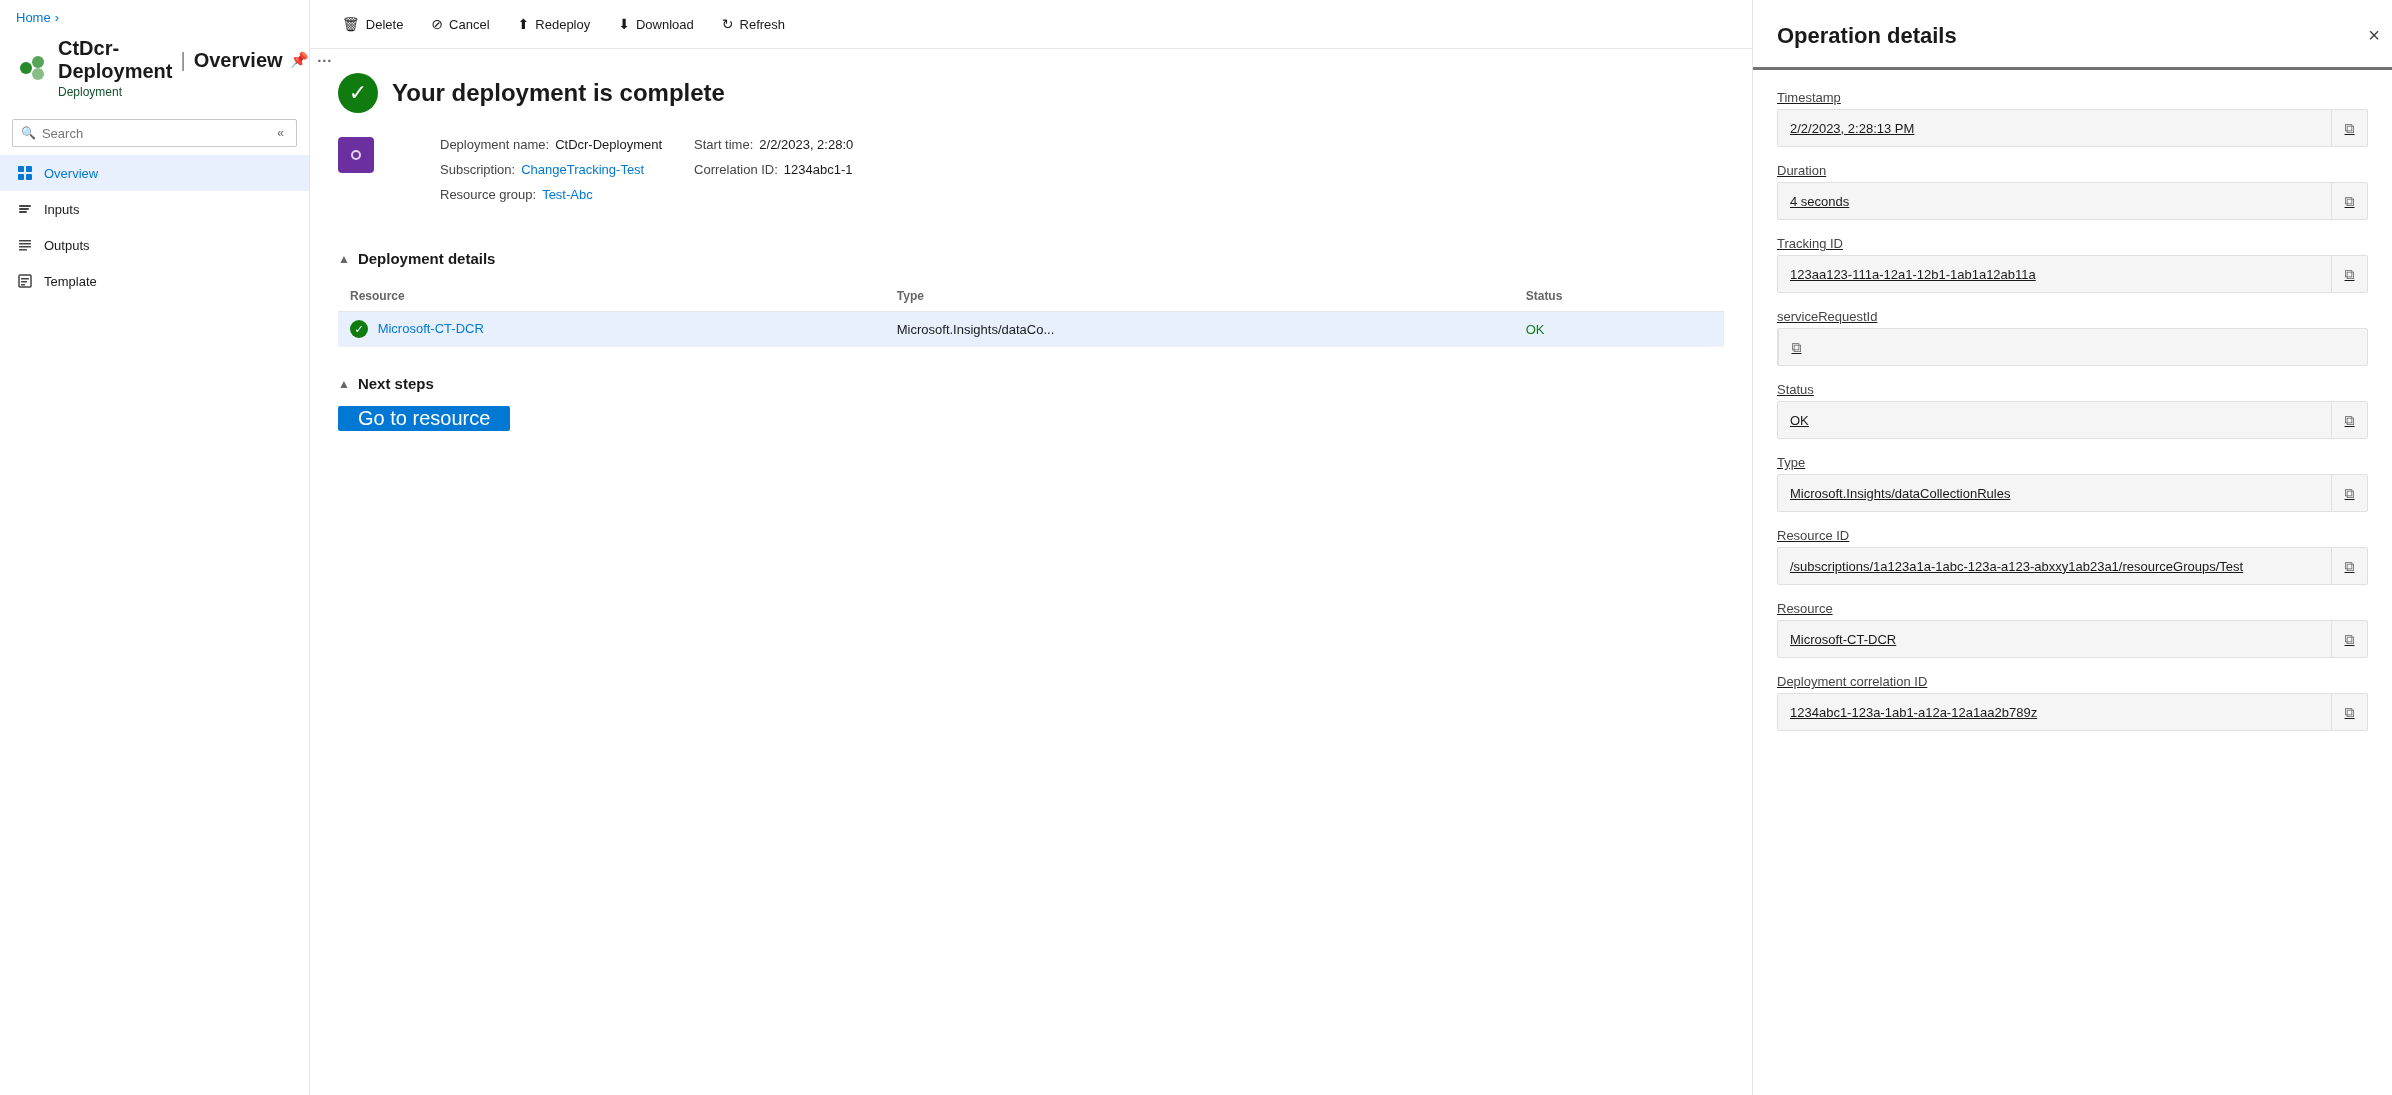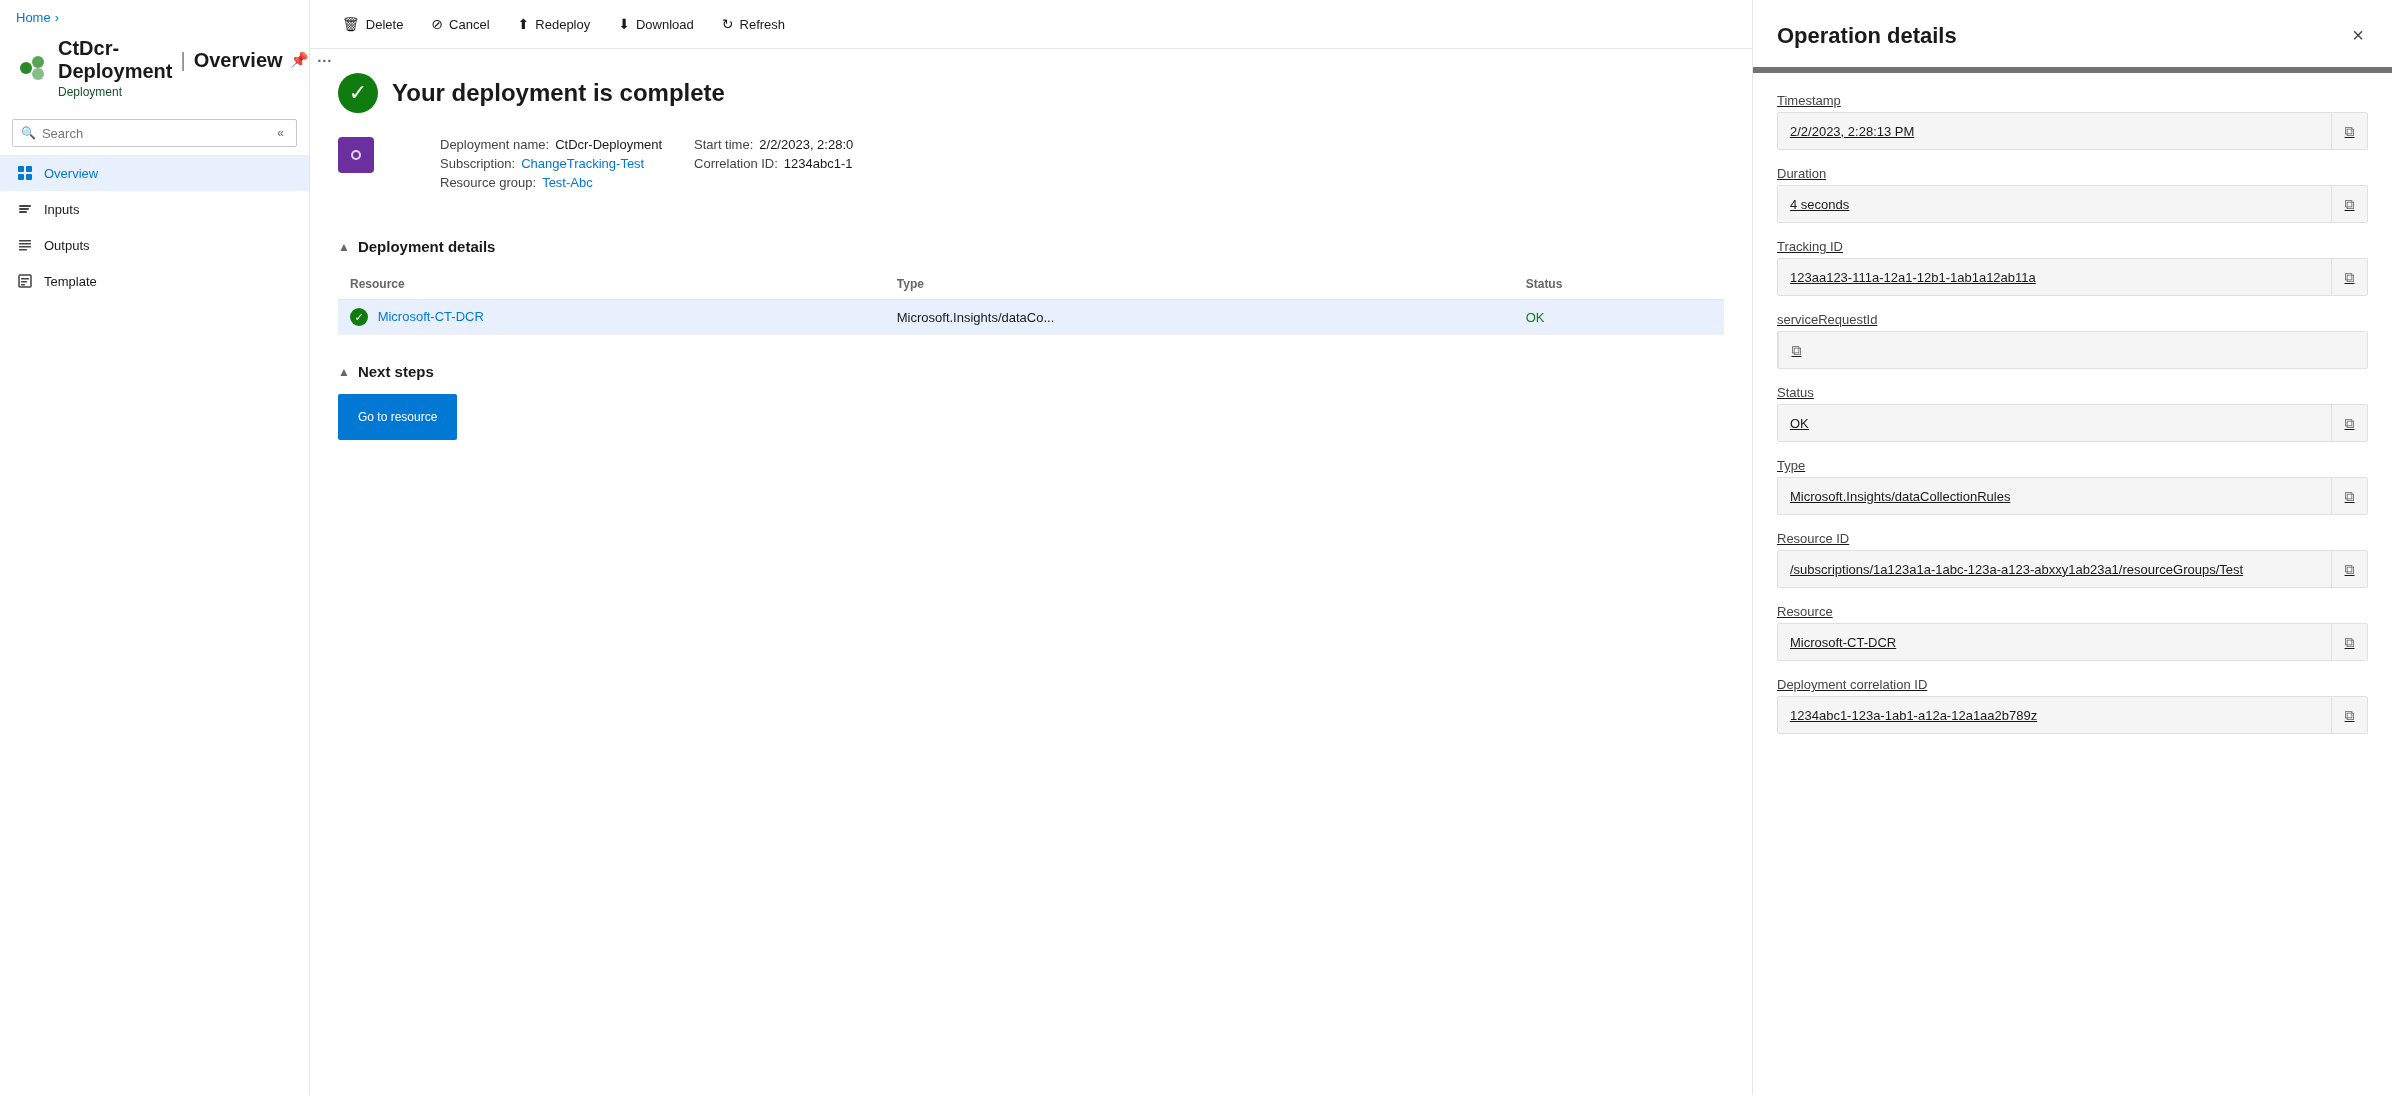--- a/index.html
+++ b/index.html
@@ -36,21 +36,21 @@
     .toolbar { display: flex; align-items: center; gap: 4px; padding: 10px 20px; border-bottom: 1px solid #e5e5e5; flex-shrink: 0; }
     .toolbar-btn { display: flex; align-items: center; gap: 6px; padding: 6px 12px; background: none; border: none; cursor: pointer; font-size: 13px; color: #1a1a1a; border-radius: 2px; }
     .toolbar-btn .btn-icon { font-size: 14px; }
 
     .content-area { padding: 24px 28px; overflow-y: auto; flex: 1; }
 
     .deployment-success { display: flex; align-items: center; gap: 14px; margin-bottom: 24px; }
     .success-icon { width: 40px; height: 40px; background: #107c10; border-radius: 50%; display: flex; align-items: center; justify-content: center; color: white; font-size: 22px; flex-shrink: 0; }
     .success-title { font-size: 24px; font-weight: 600; color: #1a1a1a; }
 
-    .deployment-meta { margin-left: 54px; margin-bottom: 24px; display: grid; grid-template-columns: 1fr 1fr; gap: 4px 32px; font-size: 13px; }
+    .deployment-meta { margin-left: 54px; margin-bottom: 24px; display: grid; grid-template-columns: 1fr 1fr; gap: 10px 32px; font-size: 13px; }
     .meta-row { display: flex; align-items: baseline; gap: 6px; }
     .meta-label { color: #444; font-weight: 400; white-space: nowrap; }
     .meta-value { color: #1a1a1a; }
     .meta-value.link { color: #0078d4; cursor: pointer; }
 
     .deployment-icon-small { width: 36px; height: 36px; background: #6b2fa0; border-radius: 4px; display: flex; align-items: center; justify-content: center; color: white; font-size: 16px; float: left; margin-right: 12px; }
 
     .section-header { display: flex; align-items: center; gap: 8px; font-size: 15px; font-weight: 600; margin-bottom: 14px; cursor: pointer; }
     .section-header .chevron { font-size: 12px; color: #666; }
 
@@ -59,26 +59,26 @@
     .details-table { width: 100%; border-collapse: collapse; }
     .details-table th { text-align: left; padding: 8px 12px; font-size: 12px; font-weight: 600; color: #666; border-bottom: 1px solid #e5e5e5; }
     .details-table td { padding: 8px 12px; font-size: 13px; border-bottom: 1px solid #f0f0f0; }
     .details-table tr.selected { background: #e8f0fe; }
     .resource-link { color: #0078d4; cursor: pointer; }
     .status-ok { color: #107c10; font-weight: 500; }
 
     .green-check { display: inline-flex; align-items: center; justify-content: center; width: 18px; height: 18px; background: #107c10; border-radius: 50%; color: white; font-size: 11px; margin-right: 6px; }
 
     .next-steps { margin-top: 8px; }
-    .go-to-resource-btn { background: #0078d4; color: white; border: none; padding: 16px 20px; font-size: 12px; font-weight: 500; cursor: pointer; border-radius: 2px; }
+    .go-to-resource-btn { background: #0078d4; color: white; border: none; padding: 1px 20px; font-size: 20px; font-weight: 500; cursor: pointer; border-radius: 2px; }
 
     
     .right-panel { width: 640px; min-width: 640px; border-left: 1px solid #e5e5e5; display: flex; flex-direction: column; background: #fff; overflow-y: auto; }
 
-    .op-header { display: flex; align-items: center; justify-content: space-between; padding: 20px 24px 16px 24px; flex-shrink: 0; border-bottom: 6px solid #737373; }
+    .op-header { display: flex; align-items: center; justify-content: space-between; padding: 20px 8px 16px 24px; flex-shrink: 0; border-bottom: 3px solid #737373; }
     .op-title { font-size: 22px; font-weight: 600; color: #1a1a1a; }
     .op-close { background: none; border: none; font-size: 20px; cursor: pointer; color: #444; padding: 4px; }
 
     .op-body { padding: 20px 24px; display: flex; flex-direction: column; gap: 16px; text-decoration: underline; }
 
     .field-group { display: flex; flex-direction: column; gap: 4px; }
     .field-label { font-size: 13px; color: #444; font-weight: 400; }
     .field-value-row { display: flex; align-items: center; background: #f5f5f5; border: 1px solid #e0e0e0; border-radius: 2px; }
     .field-value { flex: 1; padding: 8px 12px; font-size: 13px; color: #1a1a1a; background: transparent; border: none; outline: none; font-family: inherit; overflow: hidden; text-overflow: ellipsis; white-space: nowrap; }
     .field-copy { width: 36px; height: 36px; display: flex; align-items: center; justify-content: center; background: none; border: none; cursor: pointer; color: #666; flex-shrink: 0; font-size: 14px; border-left: 1px solid #e0e0e0; }

